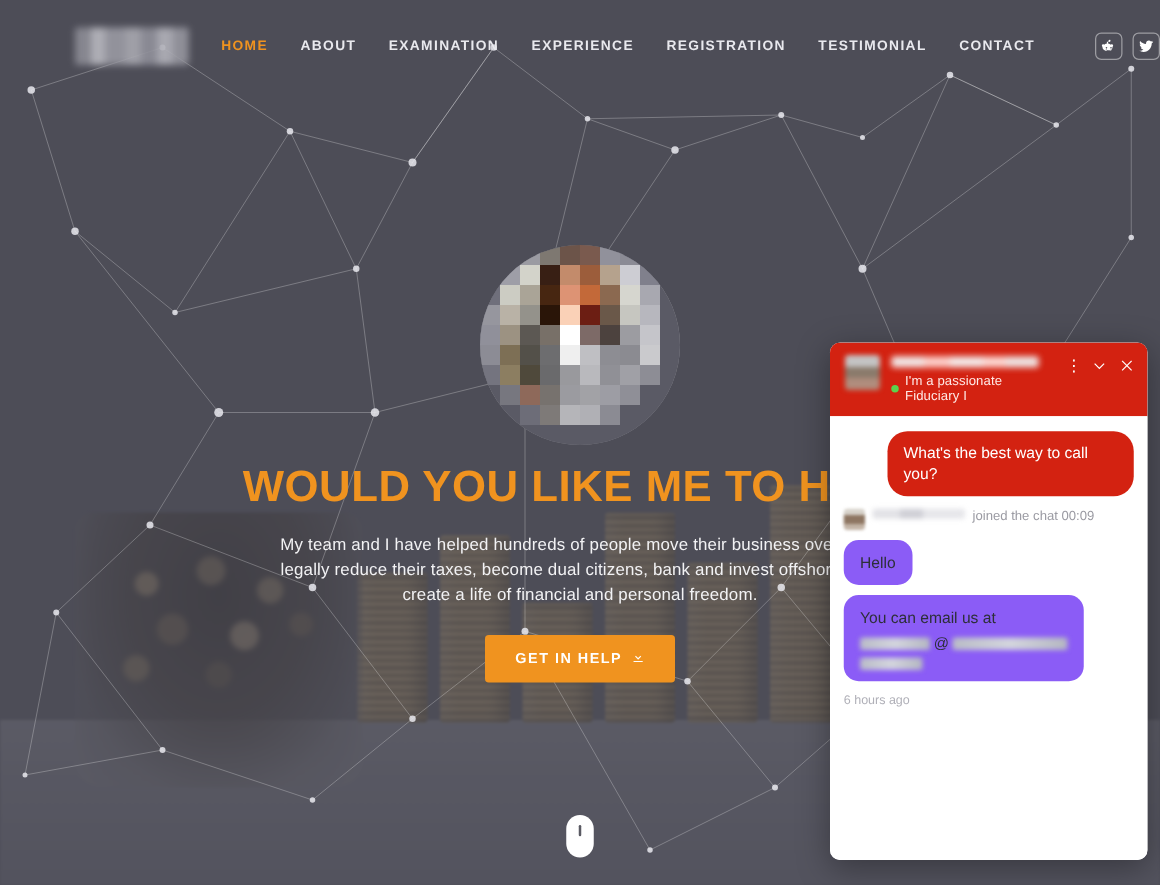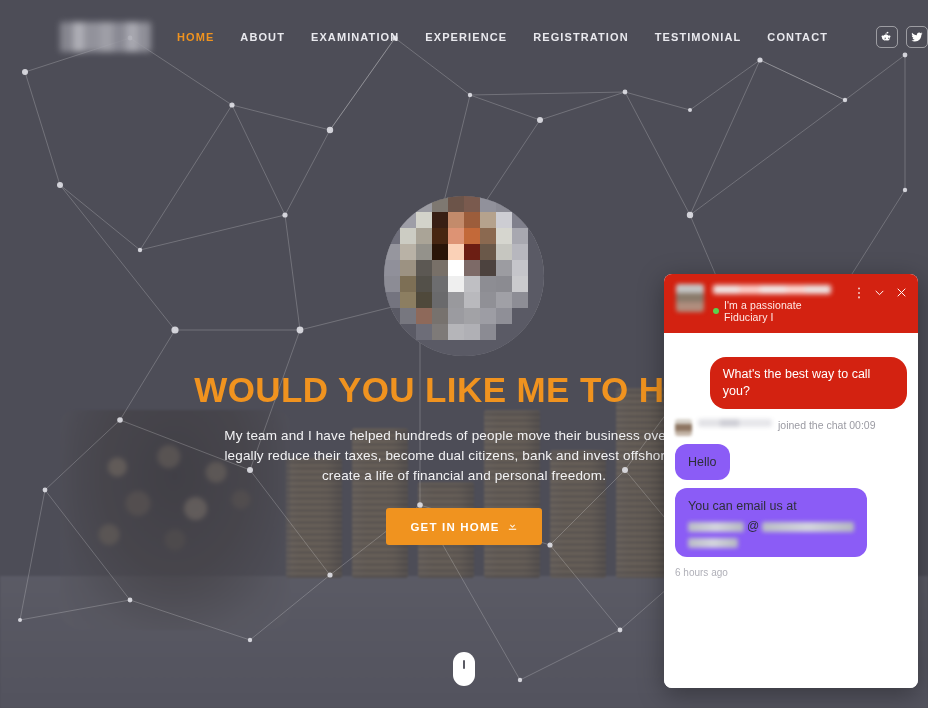--- a/index.html
+++ b/index.html
@@ -168,21 +168,21 @@
   .status-dot { width:6px; height:6px; border-radius:50%; background:#5bd24d; flex:none; }
   .chat-header-actions { display:flex; align-items:center; gap:9px; padding-top:2px; }
   .chat-header-actions span {
     color:#fff; cursor:pointer; line-height:1;
     display:inline-flex; align-items:center; justify-content:center;
   }
   .icon-kebab { font-size:13px; width:10px; }
   .icon-chevron svg, .icon-close svg { width:13px; height:13px; stroke:#fff; fill:none; stroke-width:1.8; }
 
   .chat-body {
-    flex:1; background:#fff; padding:24px 11px 6px 11px;
+    flex:1; background:#fff; padding:12px 11px 6px 11px;
     display:flex; flex-direction:column; gap:8px;
     overflow:hidden;
   }
   .msg-out {
     align-self:flex-end; max-width:85%;
     background:#d32211; color:#fff; border-radius:16px;
     padding:9px 13px; font-size:12.5px; line-height:1.35;
   }
   .join-row { display:flex; gap:6px; margin-top:2px; }
   .join-avatar {
@@ -423,21 +423,21 @@
           <rect x="6" y="8" width="1" height="1" fill="#8a8a92"></rect>
         </g>
       </svg>
     </div>
 
     <div class="headline">WOULD YOU LIKE ME TO HELP</div>
 
     <div class="hero-para">My team and I have helped hundreds of people move their business overseas, legally reduce their taxes, become dual citizens, bank and invest offshore, and create a life of financial and personal freedom.</div>
 
     <button class="cta-btn">
-      <span>GET IN HOME</span>
+      <span>GET IN HELP</span>
       <span>
         <svg viewBox="0 0 24 24">
             <path d="M12 2v12l4-4 1.4 1.4L12 17l-5.4-5.6L8 10l4 4V2h0zM4 19h16v2H4z"></path>
           </svg>
       </span>
     </button>
   </div>
 
   <div class="scroll-indicator">
     <i></i>

